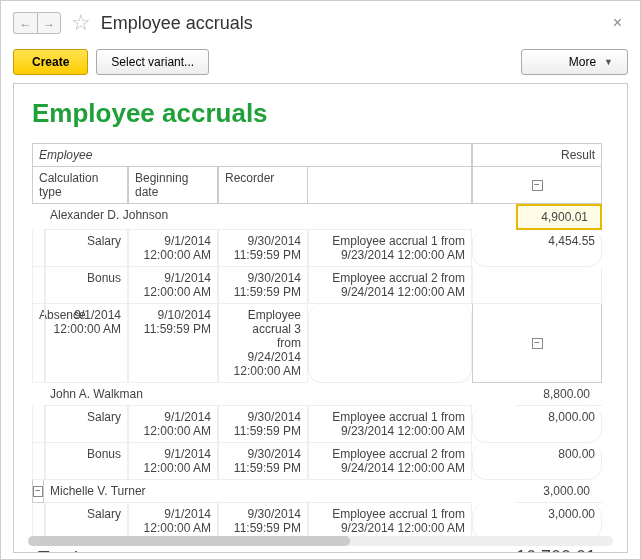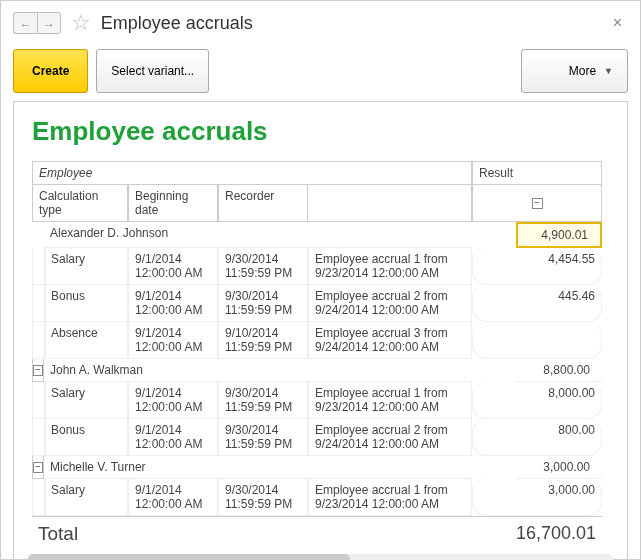--- a/index.html
+++ b/index.html
@@ -6,34 +6,34 @@
 body { font-family: Arial, sans-serif; font-size: 13px; background: #fff; color: #333; width: 641px; height: 560px; overflow: hidden; }
 .window { border: 1px solid #ccc; width: 641px; height: 560px; position: relative; }
 .titlebar { display: flex; align-items: center; padding: 8px 12px; height: 44px; }
 .nav-btn { width: 24px; height: 22px; border: 1px solid #bbb; background: #f5f5f5; display: inline-flex; align-items: center; justify-content: center; font-size: 12px; color: #888; cursor: pointer; }
 .nav-btn:first-child { border-radius: 3px 0 0 3px; border-right: none; }
 .nav-btn:nth-child(2) { border-radius: 0 3px 3px 0; }
 .star-btn { margin-left: 10px; color: #bbb; font-size: 22px; cursor: pointer; }
 .title-text { margin-left: 10px; font-size: 18px; color: #333; }
 .close-btn { margin-left: auto; font-size: 16px; color: #888; cursor: pointer; padding: 0 6px; }
 .toolbar { display: flex; align-items: center; padding: 4px 12px 8px 12px; gap: 8px; }
-.btn { height: 44px; padding: 0 14px; border: 1px solid #aaa; border-radius: 3px; background: linear-gradient(#fff,#eee); font-size: 12px; cursor: pointer; display: inline-flex; align-items: center; }
+.btn { height: 26px; padding: 0 14px; border: 1px solid #aaa; border-radius: 3px; background: linear-gradient(#fff,#eee); font-size: 12px; cursor: pointer; display: inline-flex; align-items: center; }
 .btn-create { background: linear-gradient(#ffe34f,#ffcc00); border-color: #cc9900; font-weight: bold; padding: 0 18px; }
 .btn-more { margin-left: auto; padding-left: 47px; }
 .btn-more .caret { margin-left: 8px; font-size: 9px; color: #555; }
 .report { border: 1px solid #ccc; margin: 0 12px 12px 12px; height: 470px; padding: 14px 18px 8px 18px; position: relative; overflow: hidden; }
 .report-title { color: #1FA038; font-size: 26px; font-weight: bold; margin-bottom: 14px; }
 .grid { display: grid; grid-template-columns: 12px 84px 90px 90px 164px 130px; font-size: 12px; color: #444; }
 .hdr { border: 1px solid #ccc; padding: 4px 6px; background: #fff; }
 .hdr-emp { grid-column: 1 / 6; font-style: italic; }
-.hdr-res { grid-column: 6 / 7; }
+.hdr-res { grid-column: 6 / 7; text-align: right; }
 .hdr2 { border: 1px solid #ccc; border-top: none; padding: 4px 6px; }
 .toggle-col { border: 1px solid #ccc; border-top: none; display:flex; align-items:center; justify-content:center; padding:0; }
 .toggle-box { width: 11px; height: 11px; border: 1px solid #888; display: inline-flex; align-items:center; justify-content:center; font-size: 10px; line-height: 1; color: #555; cursor: pointer; background:#fff; }
-.cell { border: 1px solid #eee; border-top: none; padding: 4px 6px; }
+.cell { border: 1px solid #eee; border-top: none; padding: 4px 6px; text-align: right; }
 .cell-right { text-align: right; border-radius: 14px; }
 .group-name { grid-column: 2 / 6; border-bottom: 1px solid #eee; padding: 4px 6px; }
 .group-res { border-bottom: 1px solid #eee; padding: 4px 12px; text-align: right; margin-left: 44px; }
 .highlight { border: 2px solid #e6b800 !important; background: #fffde5; }
 .total-lbl { grid-column: 1 / 6; padding: 6px; font-size: 19px; border-top: 1px solid #ccc;}
 .total-val { padding: 6px; font-size: 18px; text-align: right; border-top: 1px solid #ccc;}
 .scrollbar { position: absolute; left: 14px; right: 14px; bottom: 6px; height: 10px; background: #eee; border-radius: 5px; }
 .scrollbar-thumb { position: absolute; left: 0; width: 55%; height: 100%; background: #ccc; border-radius: 5px; }
 </style>
 </head>
@@ -84,21 +84,20 @@
         <div class="cell">Salary</div>
         <div class="cell">9/1/2014 12:00:00 AM</div>
         <div class="cell">9/30/2014 11:59:59 PM</div>
         <div class="cell">Employee accrual 1 from 9/23/2014 12:00:00 AM</div>
         <div class="cell cell-right">4,454.55</div>
         <div class="cell"></div>
         <div class="cell">Bonus</div>
         <div class="cell">9/1/2014 12:00:00 AM</div>
         <div class="cell">9/30/2014 11:59:59 PM</div>
         <div class="cell">Employee accrual 2 from 9/24/2014 12:00:00 AM</div>
-        <div class="cell cell-right">445.46</div>
         <div class="cell"></div>
         <div class="cell">Absence</div>
         <div class="cell">9/1/2014 12:00:00 AM</div>
         <div class="cell">9/10/2014 11:59:59 PM</div>
         <div class="cell">Employee accrual 3 from 9/24/2014 12:00:00 AM</div>
         <div class="cell cell-right"></div>
         <div class="toggle-col">
           <span class="toggle-box">−</span>
         </div>
         <div class="group-name">John A. Walkman</div>

